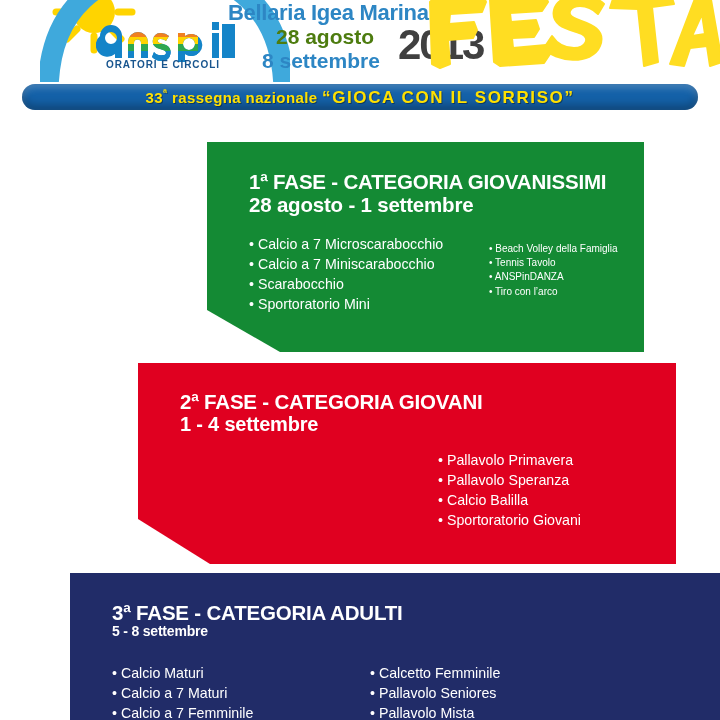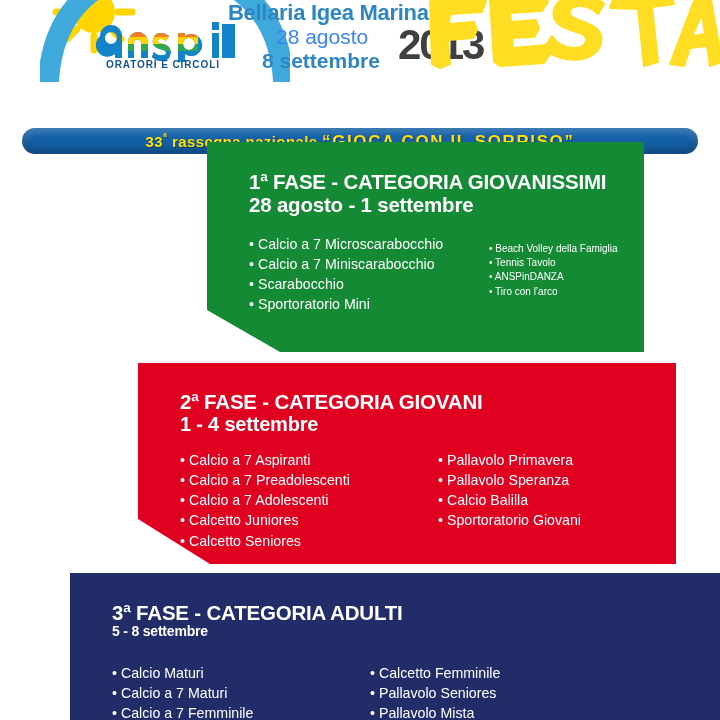--- a/index.html
+++ b/index.html
@@ -25,21 +25,21 @@
     font-family:"Liberation Sans", sans-serif;
   }
 
   .city{
     position:absolute;left:228px;top:2px;
     font-size:22px;font-weight:bold;color:#2d86c4;
     letter-spacing:-.3px;line-height:1;white-space:nowrap;
   }
   .d1{
     position:absolute;left:276px;top:26px;
-    font-size:21px;font-weight:normal;color:#3b82f6;
+    font-size:21px;font-weight:bold;color:#4d7c0f;
     line-height:1;white-space:nowrap;
   }
   .d2{
     position:absolute;left:262px;top:50px;
     font-size:21px;font-weight:bold;color:#2d86c4;
     line-height:1;white-space:nowrap;
   }
   .year{
     position:absolute;left:398px;top:24px;
     font-size:42px;font-weight:bold;color:#404040;
@@ -49,21 +49,21 @@
   .festa{
     position:absolute;left:424px;top:-14px;
     width:300px;height:84px;
   }
 
   
   #ribbon{
     position:absolute;left:22px;top:84px;width:676px;height:26px;
     background:#1461a8;border-radius:13px;
     box-shadow:inset 0 -5px 9px rgba(0,0,0,.28), inset 0 4px 7px rgba(255,255,255,.22);
-    display:flex;align-items:center;justify-content:center;margin-top:44px;
+    display:flex;align-items:center;justify-content:center;
   }
   .ribbon-txt{
     font-size:15px;font-weight:bold;color:#ffe000;
     letter-spacing:.4px;white-space:nowrap;
     text-shadow:1px 1px 0 rgba(0,0,0,.35);
   }
   .ribbon-txt .quoted{font-size:17px;letter-spacing:1.6px;}
 
   
   .band{position:absolute;color:#ffffff;}
@@ -215,27 +215,20 @@
     <li>Beach Volley della Famiglia</li>
     <li>Tennis Tavolo</li>
     <li>ANSPinDANZA</li>
     <li>Tiro con l’arco</li>
   </ul>
 </div>
 
 <div class="band" id="band-red">
   <div class="title">2ª FASE - CATEGORIA GIOVANI</div>
   <div class="dates">1 - 4 settembre</div>
-  <ul class="col-a">
-    <li>Calcio a 7 Aspiranti</li>
-    <li>Calcio a 7 Preadolescenti</li>
-    <li>Calcio a 7 Adolescenti</li>
-    <li>Calcetto Juniores</li>
-    <li>Calcetto Seniores</li>
-  </ul>
   <ul class="col-b">
     <li>Pallavolo Primavera</li>
     <li>Pallavolo Speranza</li>
     <li>Calcio Balilla</li>
     <li>Sportoratorio Giovani</li>
   </ul>
 </div>
 
 <div class="band" id="band-blue">
   <div class="title">3ª FASE - CATEGORIA ADULTI</div>

